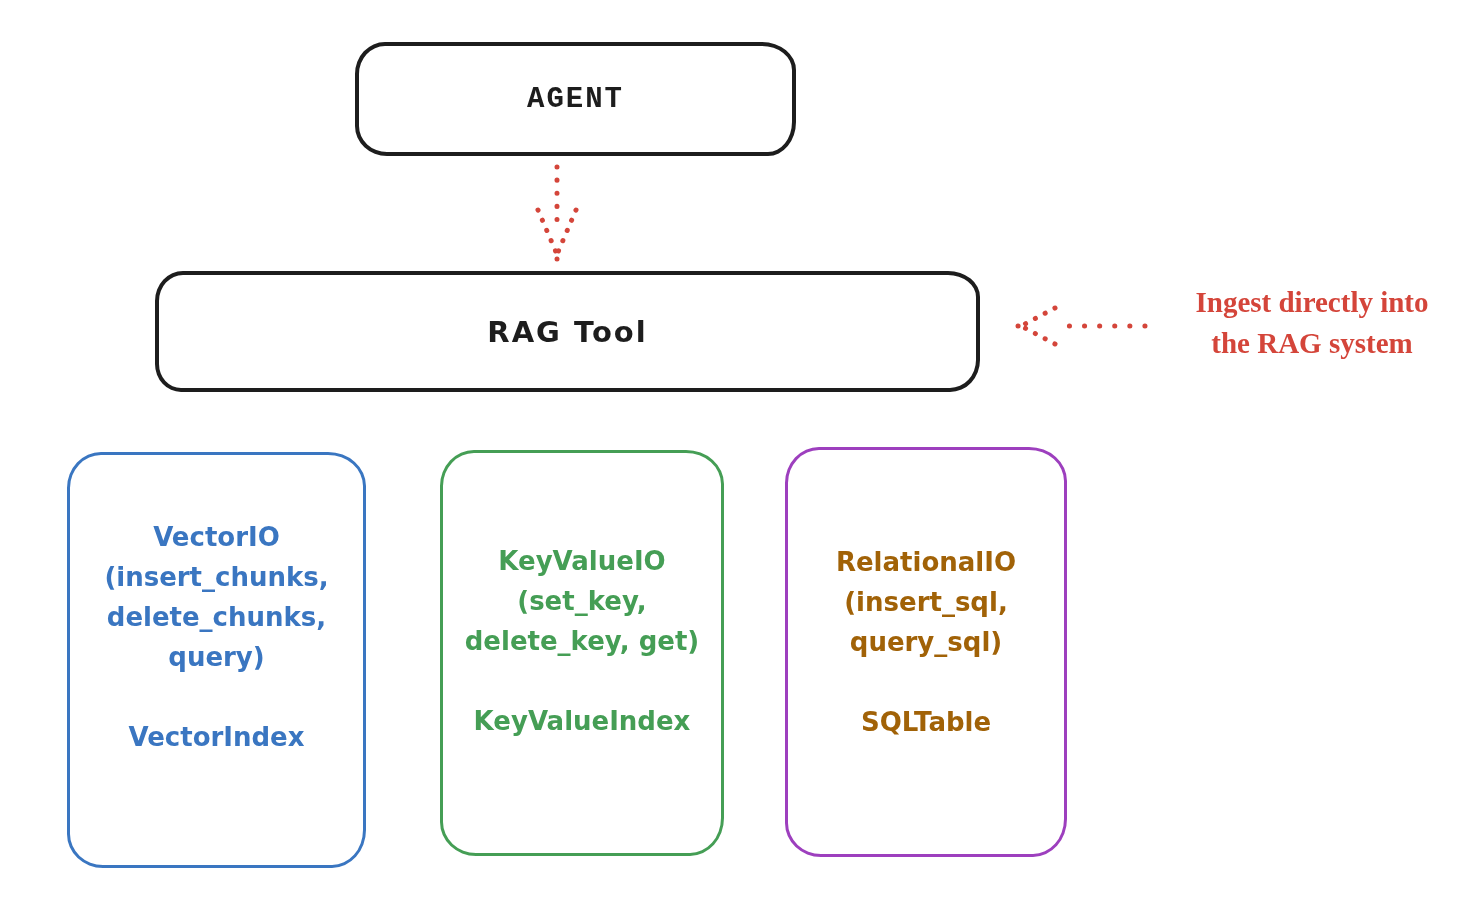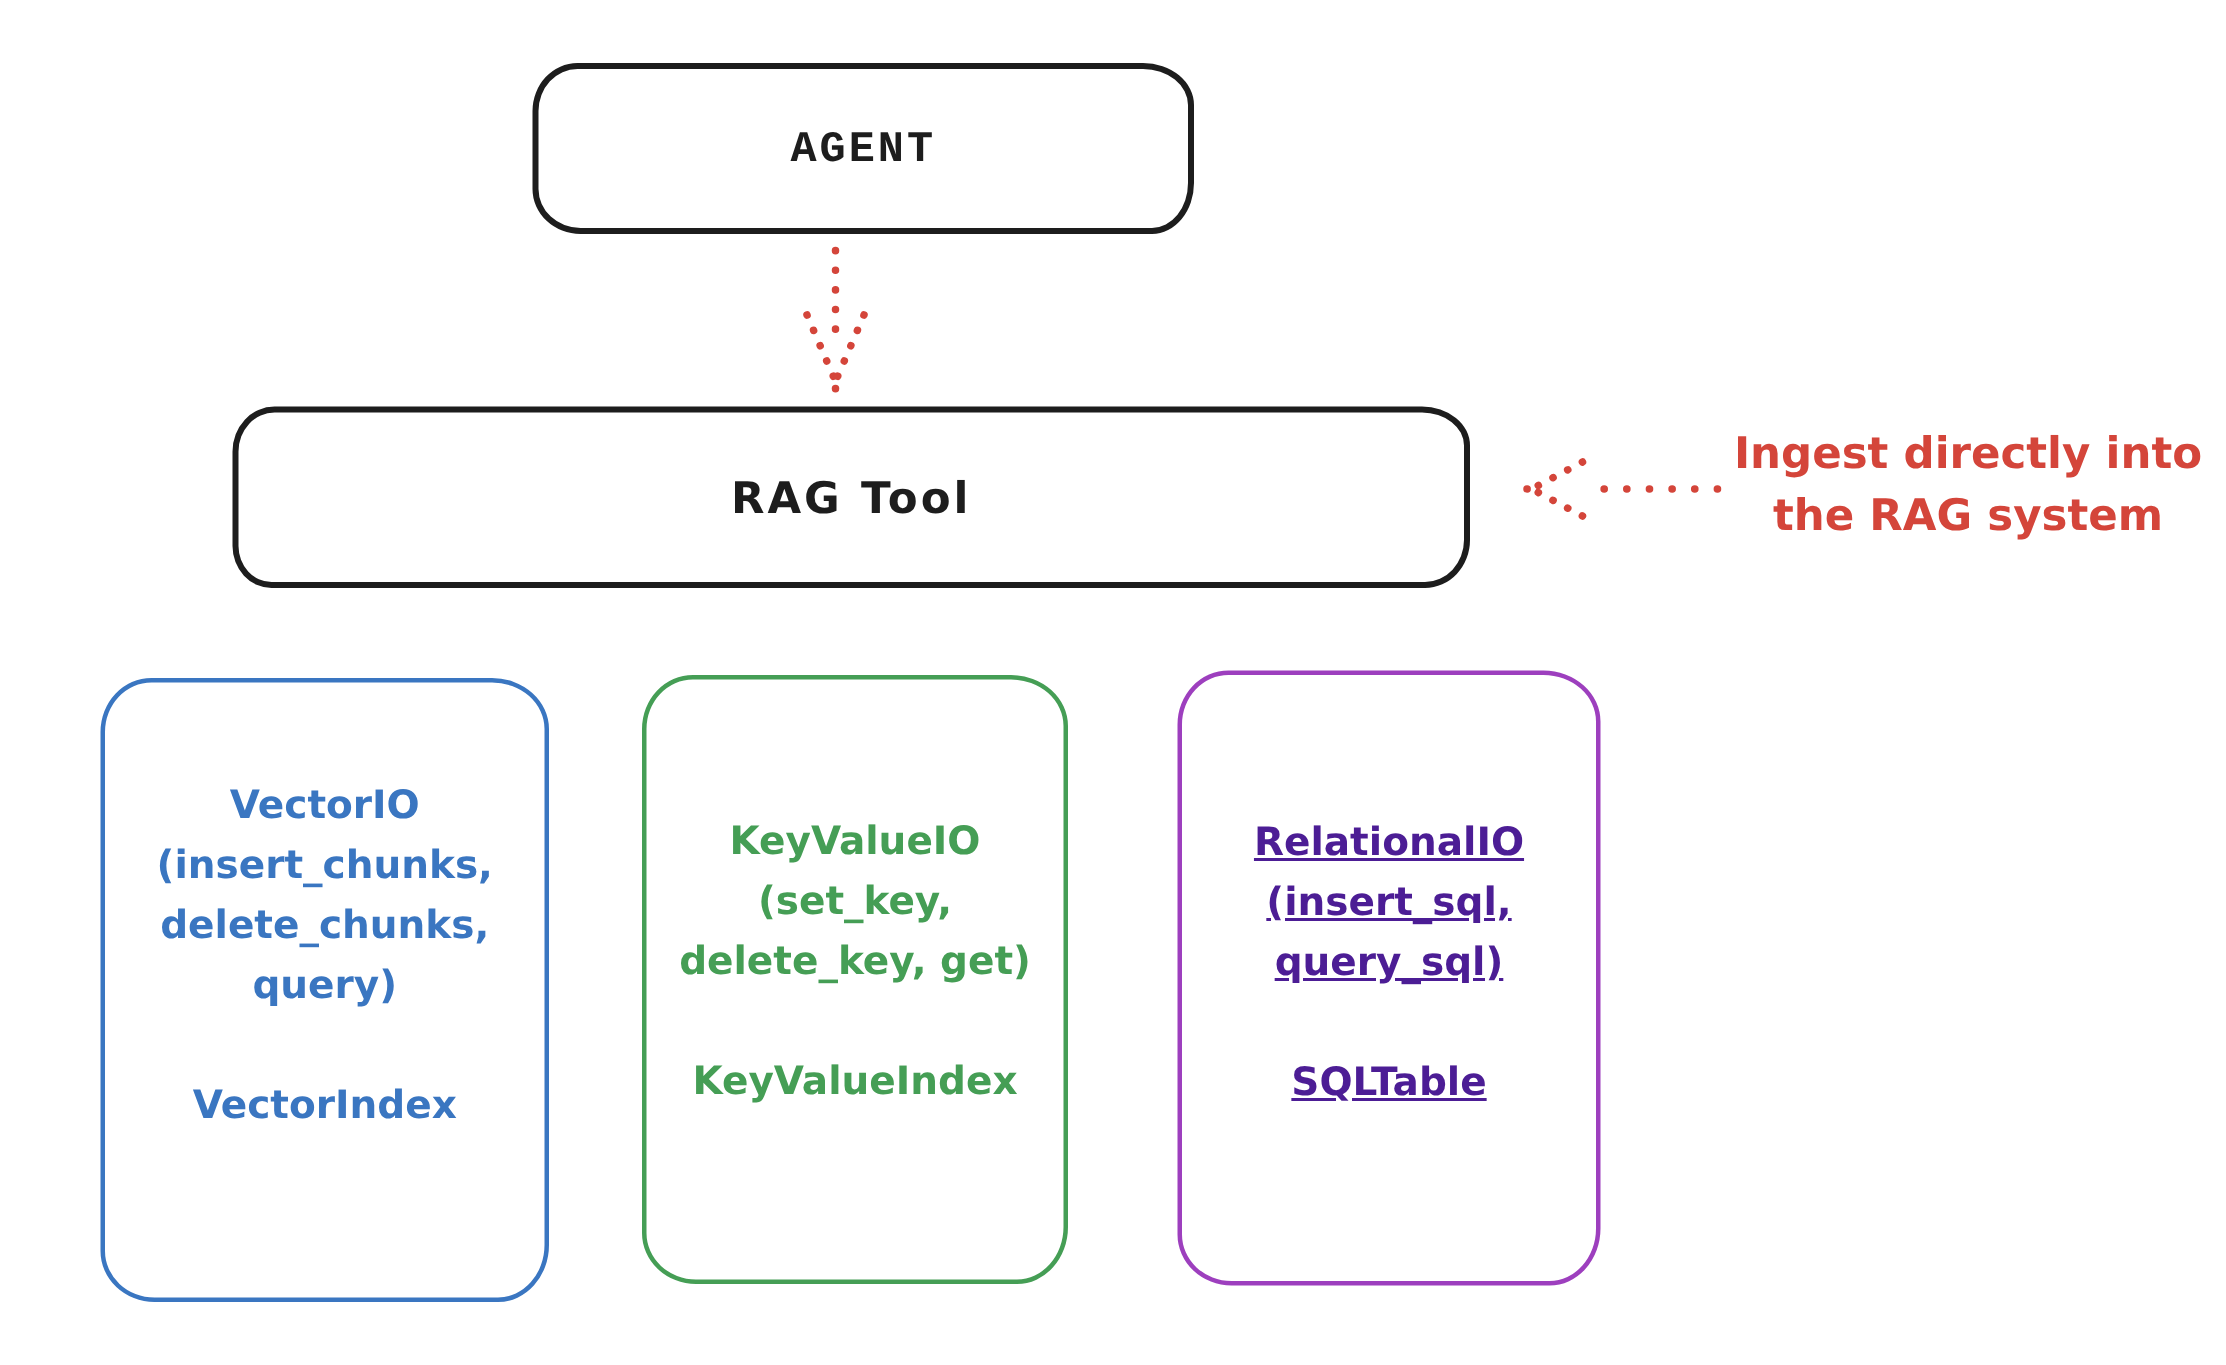--- a/index.html
+++ b/index.html
@@ -106,43 +106,43 @@
 
   <svg class="arrow arrow-left" width="140" height="56" viewBox="0 0 140 56">
     <g fill="none" stroke-width="5" stroke-linecap="round" stroke="#d4453a">
       <path d="M133 27 H 53" stroke-dasharray="0.1 15"></path>
       <path d="M43 9 L11 26" stroke-dasharray="0.1 11"></path>
       <path d="M43 45 L11 28" stroke-dasharray="0.1 11"></path>
       <path d="M6 27 h 0.1" stroke-dasharray="0.1 11"></path>
     </g>
   </svg>
 
-  <div class="annotation" style="color: rgb(212, 69, 58);">
+  <div class="annotation" style="color: rgb(212, 69, 58); font-family: Liberation Serif, serif;">
     <div>Ingest directly into</div>
     <div>the RAG system</div>
   </div>
 
   <div class="card card-vector" style="border-color: rgb(58, 118, 193); color: rgb(58, 118, 193);">
     <div class="card-text">VectorIO
 (insert_chunks,
 delete_chunks,
 query)
 
 VectorIndex</div>
   </div>
 
-  <div class="card card-keyvalue" style="border-color: rgb(69, 158, 85); color: rgb(69, 158, 85);">
+  <div class="card card-keyvalue" style="border-color: rgb(69, 158, 85); color: rgb(69, 158, 85); margin-left: 12px;">
     <div class="card-text">KeyValueIO
 (set_key,
 delete_key, get)
 
 KeyValueIndex</div>
   </div>
 
-  <div class="card card-relational" style="border-color: rgb(157, 63, 190); color: #4c1d95; text-decoration: underline;">
+  <div class="card card-relational" style="border-color: rgb(157, 63, 190); color: #a16207;">
     <div class="card-text">RelationalIO
 (insert_sql,
 query_sql)
 
 SQLTable</div>
   </div>
 
 </div>
 
 </body></html>

